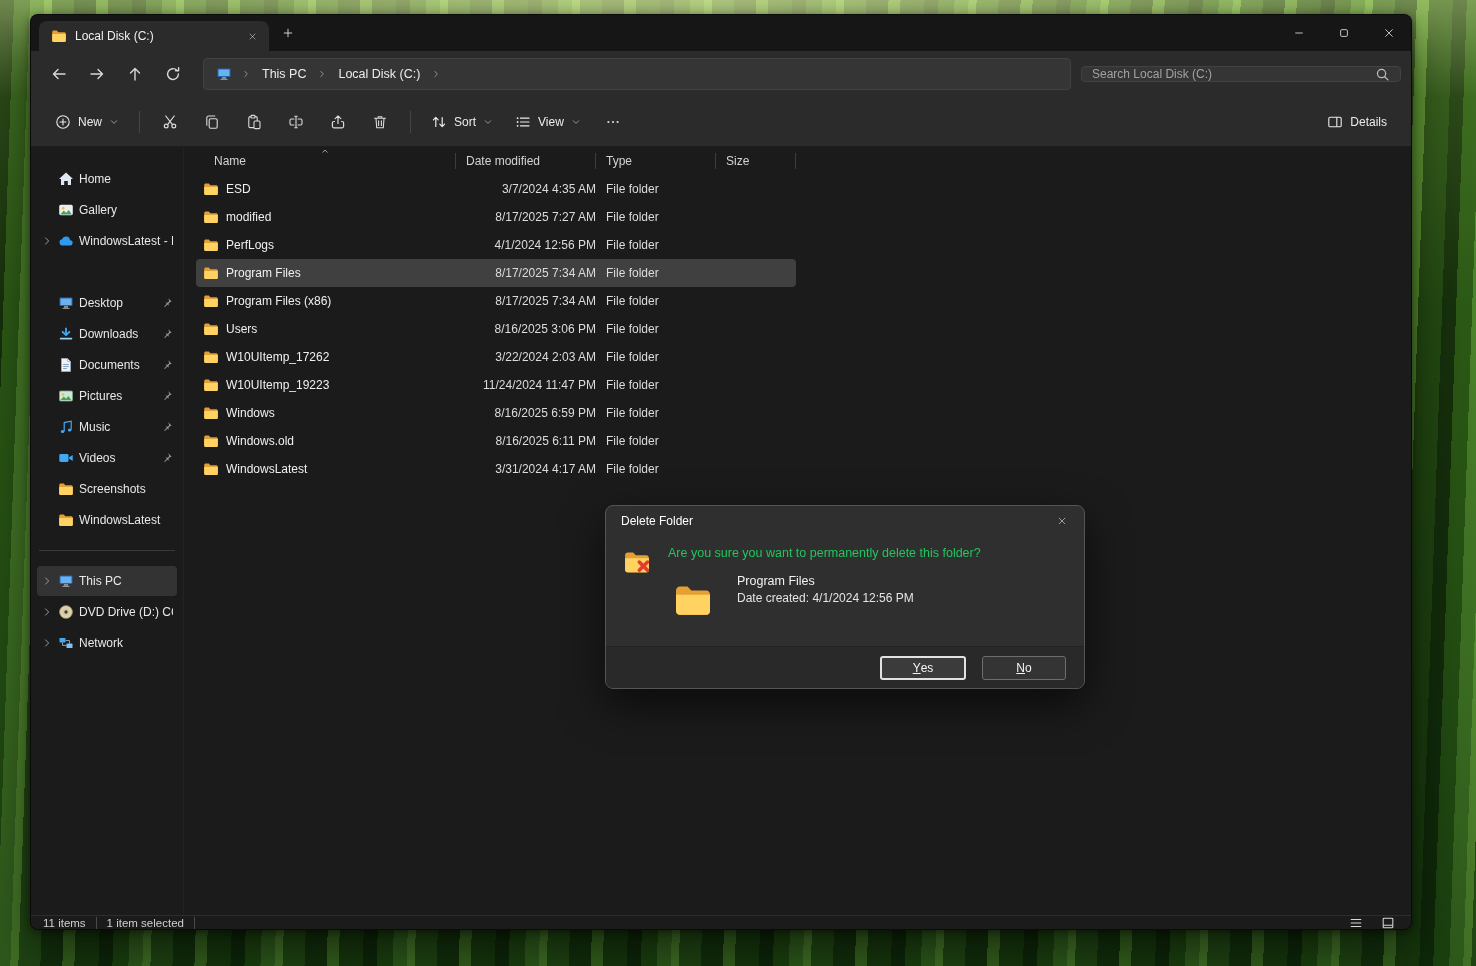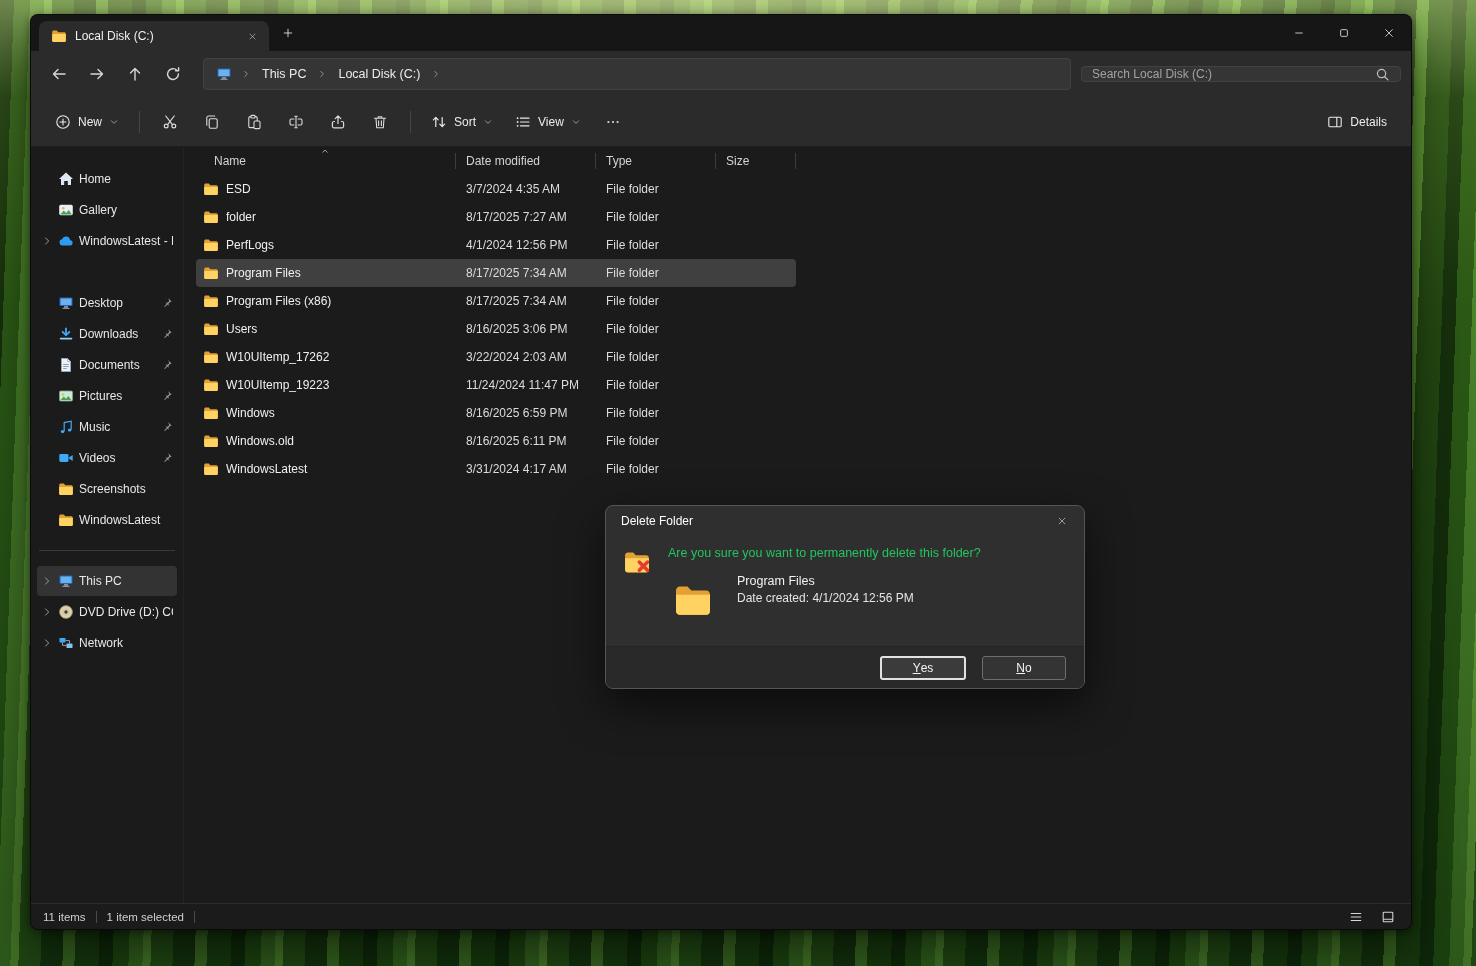--- a/index.html
+++ b/index.html
@@ -79,36 +79,36 @@
   .chev { width:12px; height:12px; color:#9c9c9c; flex:none; }
   .sicon { width:16px; height:16px; flex:none; }
   .slabel { flex:1; white-space:nowrap; overflow:hidden; font-size:12px; }
   .pinicon { width:12px; height:12px; flex:none; color:#8f8f8f; }
   .sidebar-gap { height:30px; }
   .sidebar-divider { height:1px; margin:15px 8px; background:#3a3a3a; }
 
   .filepane { flex:1; padding:2px 0 0 12px; position:relative; overflow:hidden; }
   .list-header { display:flex; align-items:center; width:600px; height:24px; position:relative; }
   .col-name { width:260px; }
-  .col-date { width:140px; }
+  .col-date { width:140px;text-align:right; }
   .col-type { width:120px; }
   .col-size { width:80px; }
   .hdr { display:flex; align-items:center; height:16px; border-right:1px solid #3c3c3c; color:#d4d4d4; font-size:12px; }
   .hdr.col-name { padding-left:18px; }
   .hdr.col-date, .hdr.col-type, .hdr.col-size { padding-left:10px; }
   .sort-caret { position:absolute; left:124px; top:-3px; width:10px; height:10px; color:#cfcfcf; }
   .list-body { margin-top:2px; }
   .file-row { display:flex; align-items:center; width:600px; height:28px; border-radius:4px; }
   .file-row.selected { background:#404040; }
   .fcell { white-space:nowrap; overflow:hidden; font-size:12px; color:#dcdcdc; }
   .fcell.col-name { display:flex; align-items:center; gap:7px; padding-left:7px; color:#f0f0f0; }
   .fcell.col-date, .fcell.col-type, .fcell.col-size { padding-left:10px; }
 
   
-  .statusbar { height:26px; background:#1b1b1b; border-top:1px solid #2d2d2d; display:flex; align-items:center;
+  .statusbar { height:14px; background:#1b1b1b; border-top:1px solid #2d2d2d; display:flex; align-items:center;
                padding:0 12px; gap:10px; flex:none; color:#cfcfcf; font-size:11.5px; }
   .status-sep { width:1px; height:12px; background:#4a4a4a; }
   .status-spacer { flex:1; }
   .status-btn { width:22px; height:20px; border-radius:3px; color:#d8d8d8; }
 
   
   .dialog { position:absolute; left:605px; top:505px; width:480px; z-index:10; background:#2f2f2f;
             border:1px solid #555; border-radius:8px; overflow:hidden;
             box-shadow:0 16px 44px rgba(0,0,0,.6); }
   .dialog-titlebar { height:30px; display:flex; align-items:center; padding-left:15px; position:relative; }
@@ -596,21 +596,21 @@
   </div>
 
   <div class="file-row">
     <div class="fcell col-name">
       <span class="icon16" data-icon="folder">
                   <svg viewBox="0 0 16 16">
                     <path fill="#e5a033" d="M1.2 4.2c0-.9.7-1.6 1.6-1.6h3l1.5 1.6h6c.9 0 1.5.7 1.5 1.6v6.6c0 .9-.6 1.6-1.5 1.6H2.8c-.9 0-1.6-.7-1.6-1.6z"></path>
                     <path fill="#ffd262" d="M1.2 5.9h13.6v6.5c0 .9-.6 1.5-1.5 1.5H2.8c-.9 0-1.6-.6-1.6-1.5z"></path>
                   </svg>
                 </span>
-      <span>folder</span>
+      <span>modified</span>
     </div>
     <div class="fcell col-date">8/17/2025 7:27 AM</div>
     <div class="fcell col-type">File folder</div>
     <div class="fcell col-size"></div>
   </div>
 
   <div class="file-row">
     <div class="fcell col-name">
       <span class="icon16" data-icon="folder">
                   <svg viewBox="0 0 16 16">

